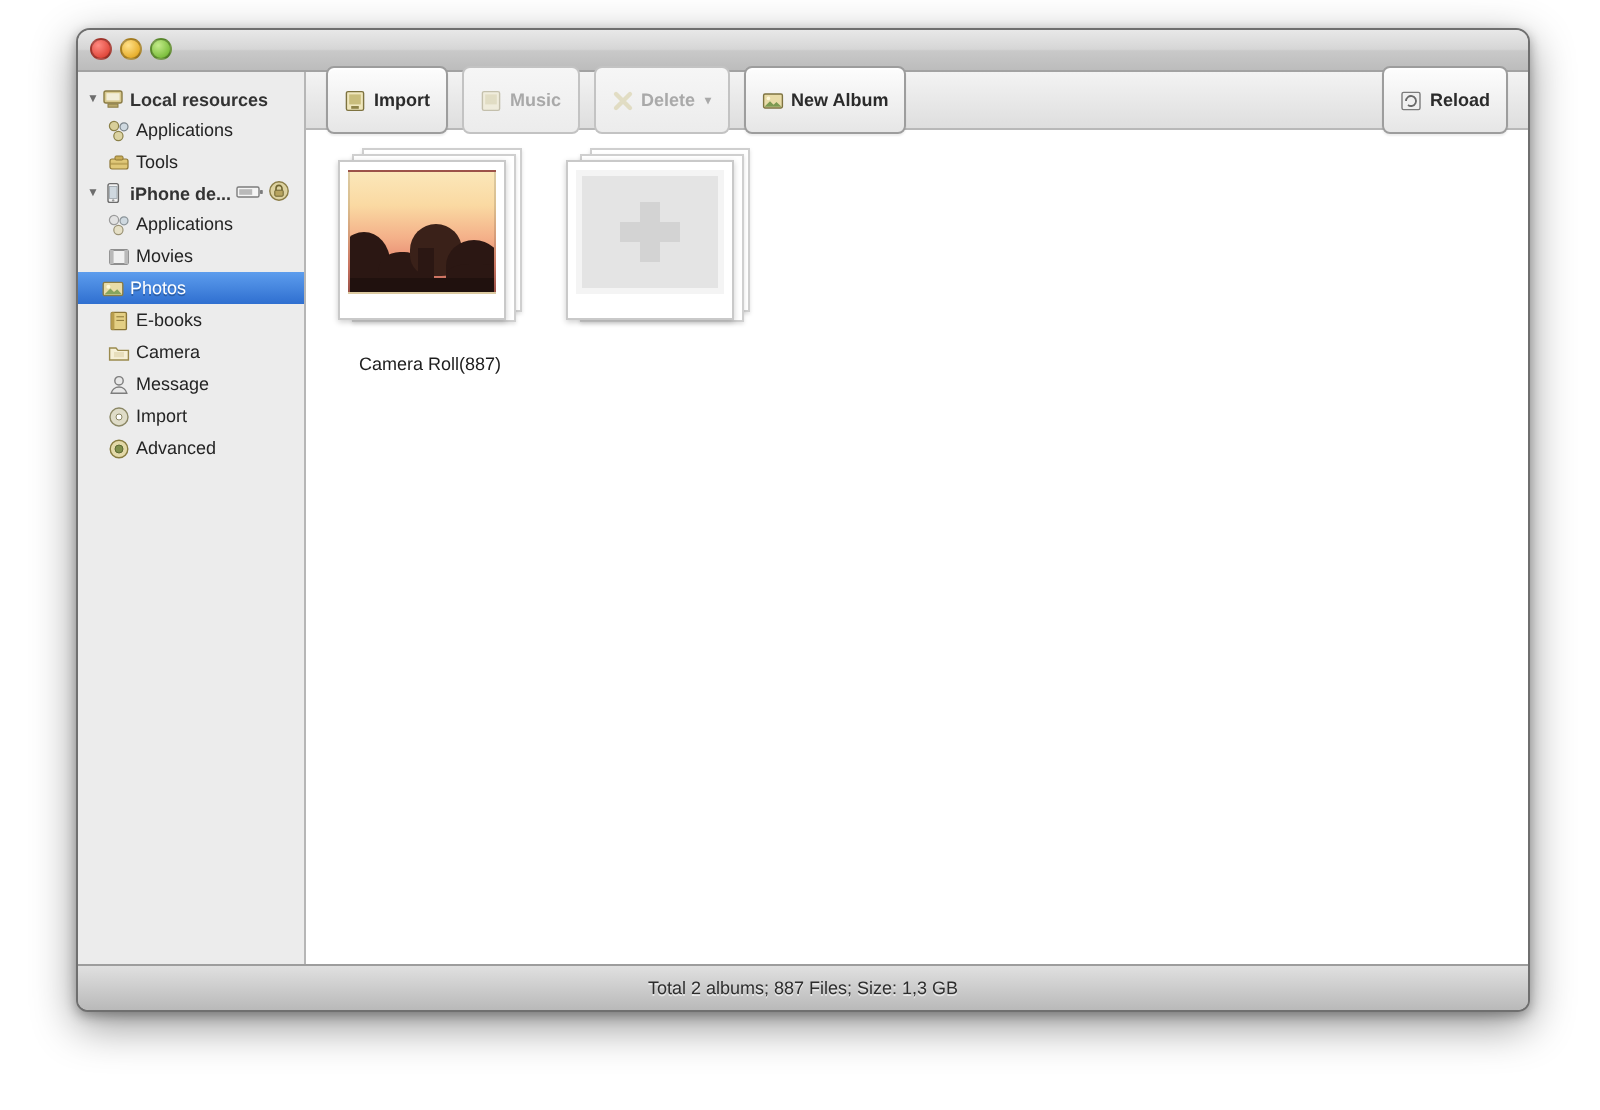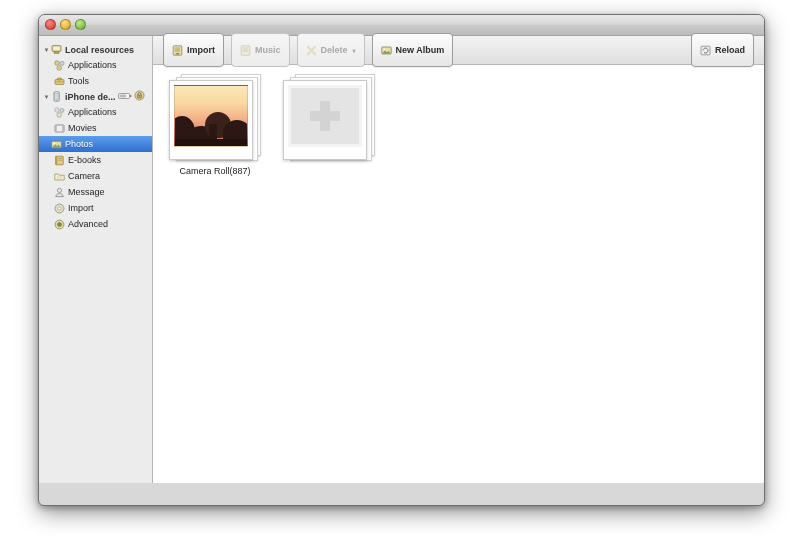--- a/index.html
+++ b/index.html
@@ -204,21 +204,21 @@
     box-sizing:border-box;
     display:flex;align-items:center;justify-content:center;
   }
   .plus{position:relative;width:30px;height:30px;}
   .plus:before,.plus:after{
     content:"";position:absolute;background:#d3d3d3;
   }
   .plus:before{left:10px;top:0;width:10px;height:30px;}
   .plus:after{left:0;top:10px;width:30px;height:10px;}
   .album-label{
-    margin-top:4px;
+    margin-top:15px;
     font-size:9px;color:#1d1d1d;
     text-align:center;white-space:nowrap;
   }
 
   
   #statusbar{
     position:absolute;left:0;right:0;bottom:0;height:22px;
     background:linear-gradient(to bottom,#e0e0e0,#b9b9b9);
     border-top:1px solid #9d9d9d;
     display:flex;align-items:center;justify-content:center;
@@ -487,14 +487,17 @@
             </div>
           </div>
           <div class="album-label"></div>
         </div>
 
       </div>
 
     </div>
   </div>
 
+  <div id="statusbar">
+    <span>Total 2 albums; 887 Files;  Size: 1,3 GB</span>
+  </div>
 
 </div>
 
 </body></html>

